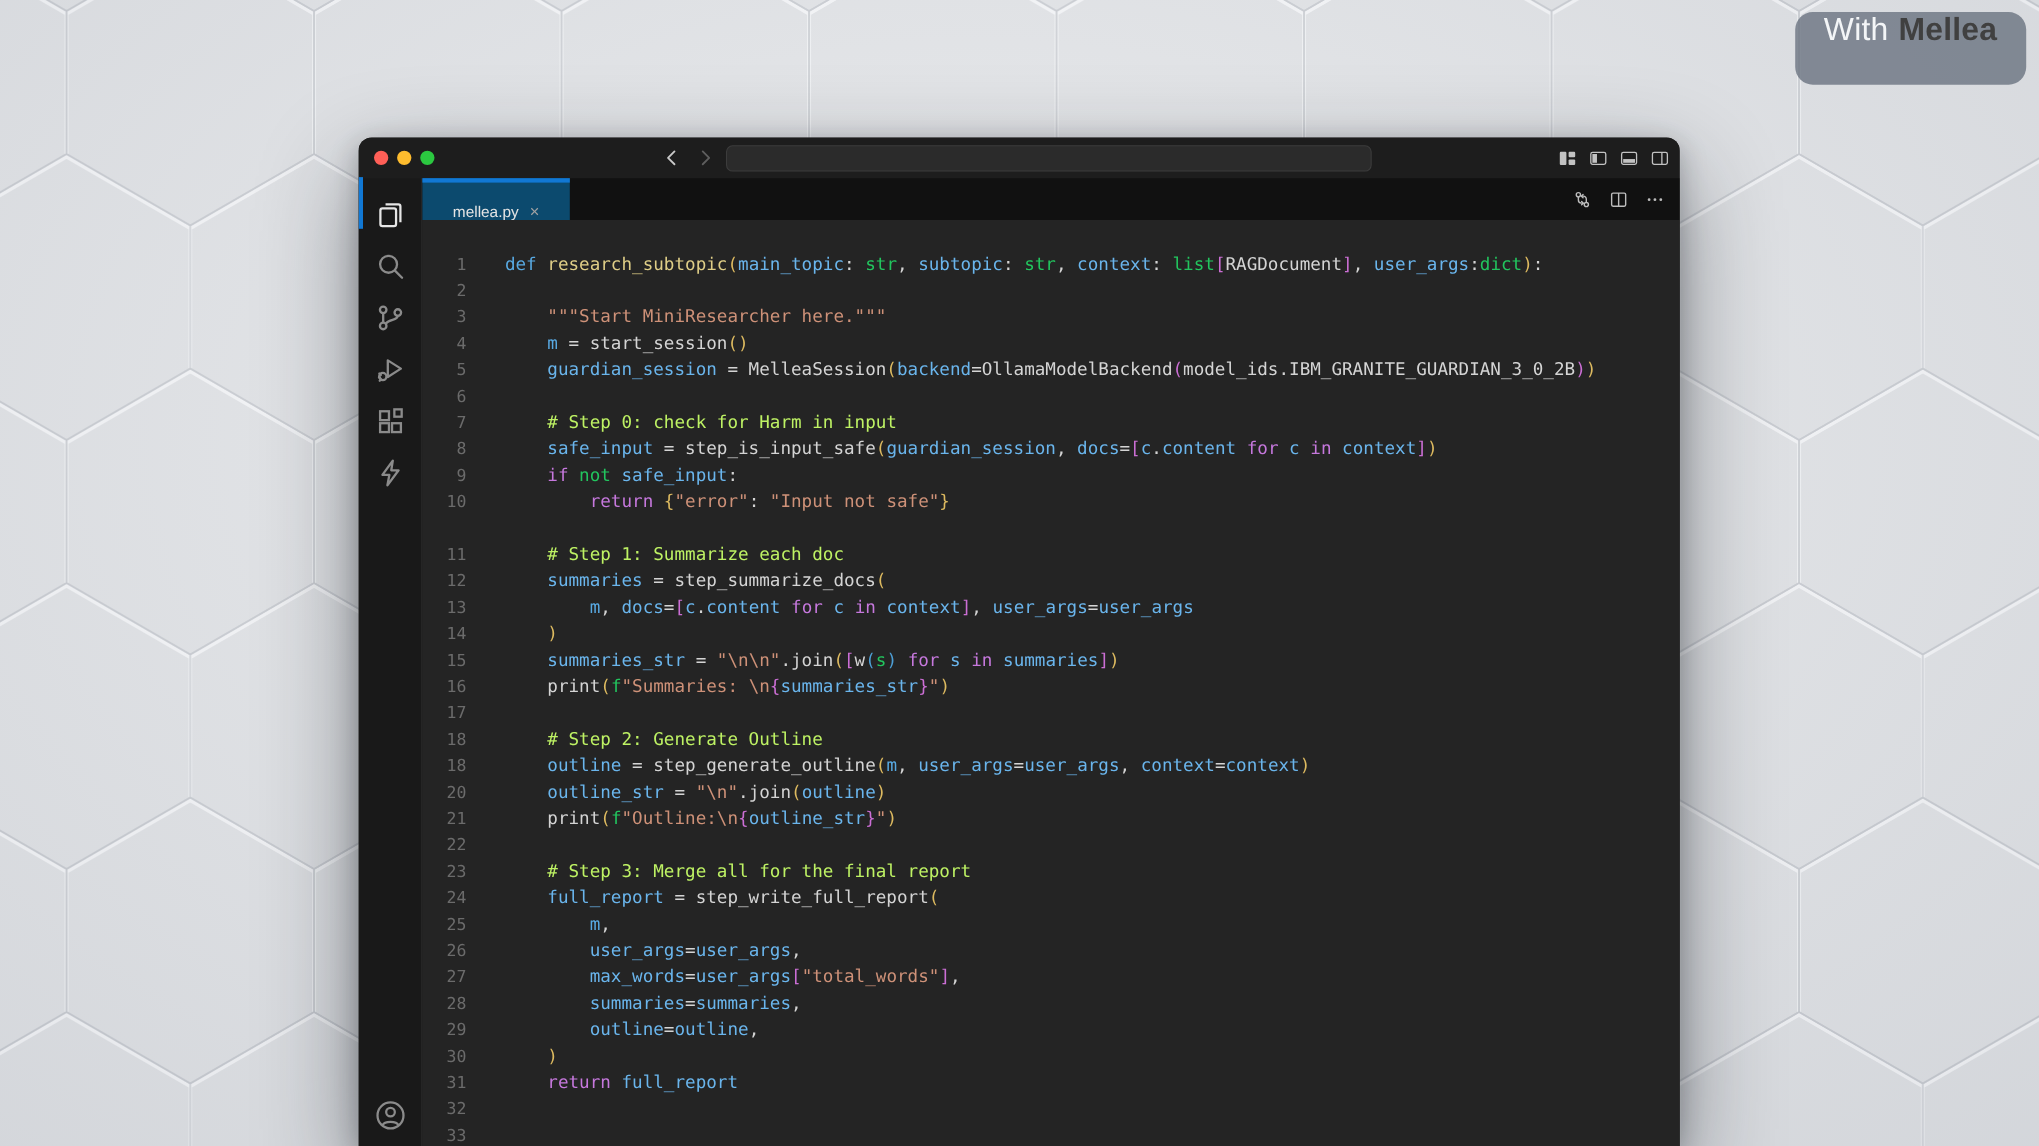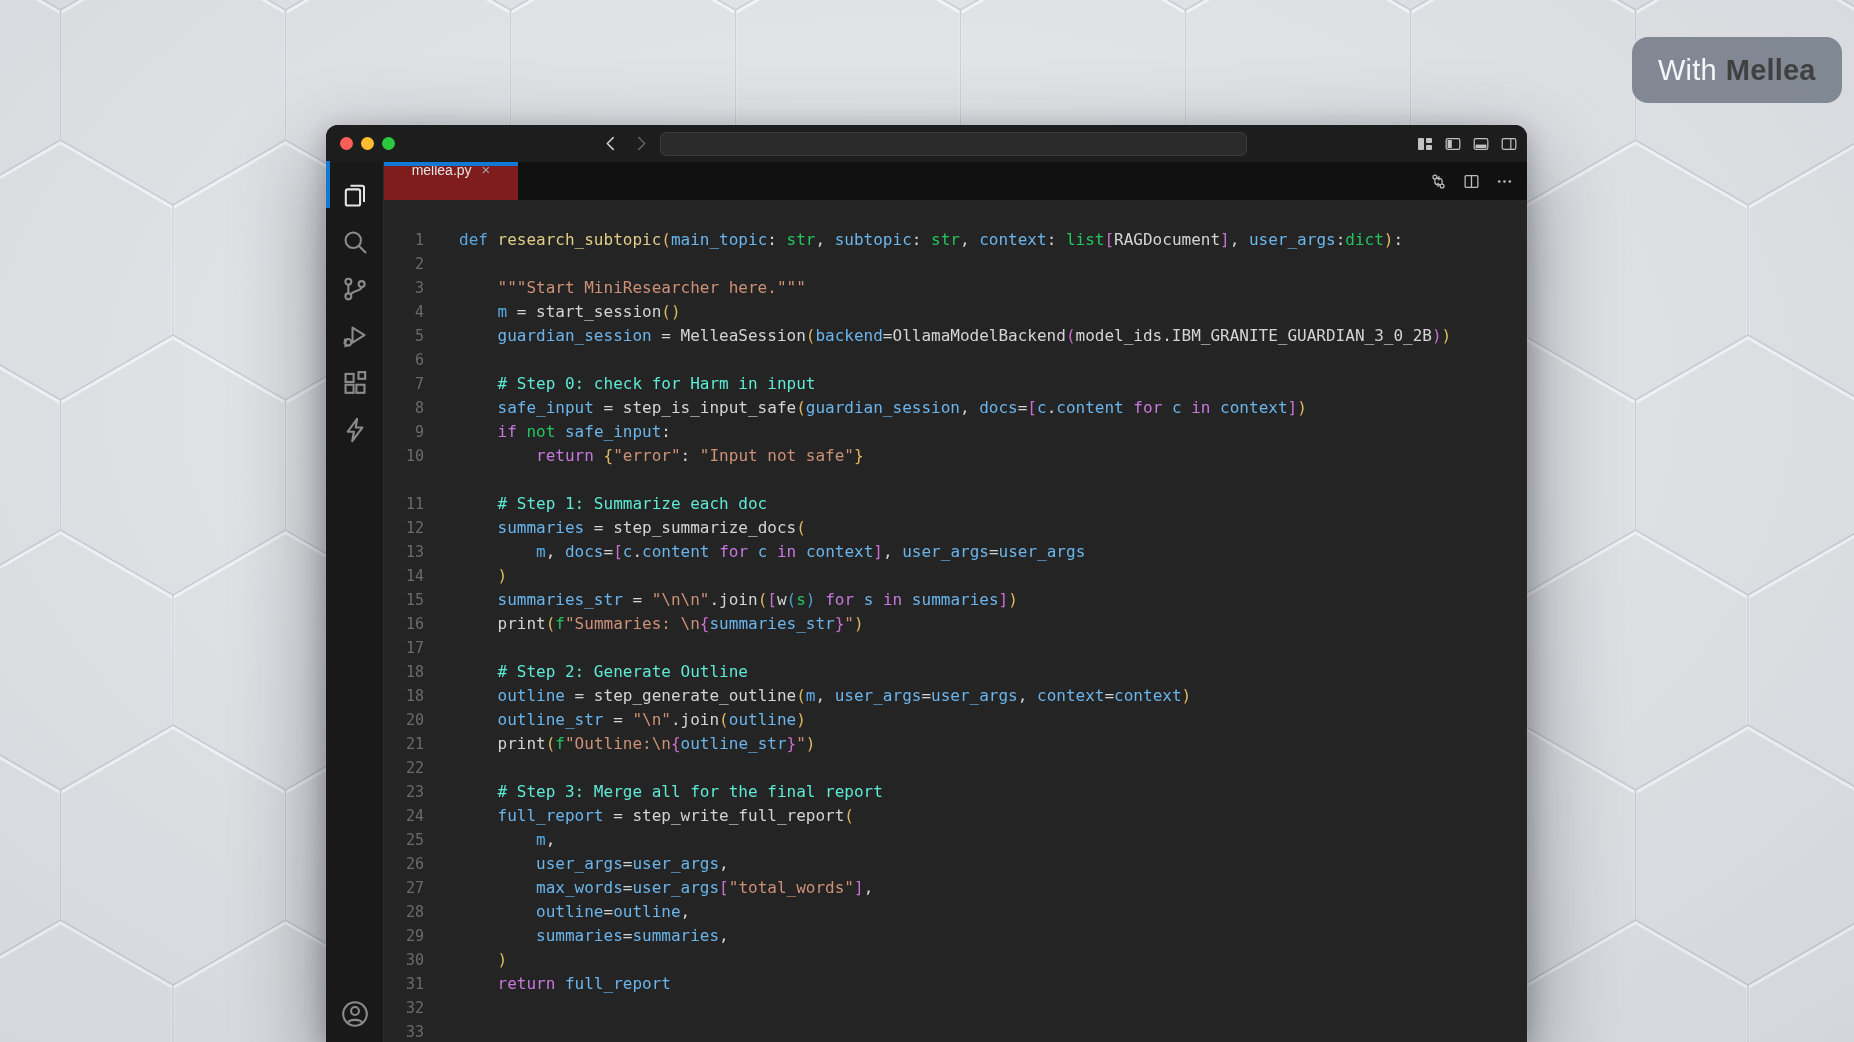--- a/index.html
+++ b/index.html
@@ -7,23 +7,23 @@
               font-family:"Liberation Sans", sans-serif; }
   .stage { position:relative; width:1854px; height:1042px; overflow:hidden; }
 
   
   .bg-hex { position:absolute; inset:0; }
   .bg-vignette { position:absolute; inset:0;
     background:radial-gradient(ellipse 1400px 900px at 48% 38%, rgba(255,255,255,0.30), rgba(163,168,178,0.22));
     pointer-events:none; }
 
   
-  .badge { position:absolute; left:1632px; top:37px; height:66px; min-width:202px;
+  .badge { position:absolute; left:1632px; top:11px; height:66px; min-width:202px;
     background:rgba(108,117,130,0.82); border-radius:16px;
-    display:flex; align-items:center; justify-content:center; padding:0 26px;
+    display:flex; align-items:flex-start; justify-content:center; padding:0 26px;
     font-size:29px; color:#f3f5f7; letter-spacing:0.2px; }
   .badge b { color:#404040; font-weight:700; margin-left:9px; }
 
   
   .window { position:absolute; left:326px; top:125px; width:1201px; height:917px;
     background:#242424; border-radius:12px 12px 0 0; overflow:hidden;
     box-shadow:0 34px 90px rgba(20,24,32,0.45), 0 6px 24px rgba(20,24,32,0.28);
     outline:1px solid rgba(255,255,255,0.06); }
 
   
@@ -47,21 +47,21 @@
     display:flex; flex-direction:column; align-items:center; padding-top:9px;
     border-right:1px solid #2b2b2b; }
   .abar-item { width:46px; height:47px; display:flex; align-items:center; justify-content:center; }
   .active-indicator { position:absolute; left:0; top:-1px; width:4px; height:47px; background:#1178d4; }
   .abar-account { position:absolute; bottom:13px; left:0; width:58px; display:flex; justify-content:center; }
 
   
   .editorcol { position:relative; flex:1; background:#242424; }
   .tabbar { position:absolute; top:0; left:0; right:0; height:38px; background:#111111;
     display:flex; align-items:stretch; }
-  .tab { position:relative; width:134px; background:#7f1d1d; display:flex; align-items:flex-start;
+  .tab { position:relative; width:134px; background:#0c4a6e; display:flex; align-items:flex-end;
     justify-content:center; gap:10px; color:#e4e4e4; font-size:14px; }
   .tab-progress { position:absolute; top:0; left:0; width:134px; height:4px; background:#1178d4; }
   .tab-close { color:#a3a3a3; font-size:15px; line-height:1; cursor:default; }
   .tab-actions { position:absolute; right:14px; top:0; height:38px; display:flex; align-items:center; gap:16px; }
 
   
   .code-wrap { position:absolute; top:38px; left:0; right:0; bottom:0; background:#242424;
     overflow:hidden; display:flex; padding-top:28px;
     font-family:"DejaVu Sans Mono", monospace; font-size:16px; }
   .gutter { width:58px; flex:none; text-align:right; padding-right:18px; color:#6b6b6b; font-size:15px; }
@@ -69,21 +69,21 @@
   .lines { flex:1; padding-left:17px; }
   .lines .cl { height:24px; line-height:24px; white-space:pre; color:#d4d4d4; }
 
   
   .tk-w   { color:#d4d4d4; }
   .tk-df  { color:#58a9e2; }
   .tk-var { color:#6ab5ec; }
   .tk-fn  { color:#dfce87; }
   .tk-typ { color:#22c55e; }
   .tk-str { color:#ce9178; }
-  .tk-com { color:#5eead4; }
+  .tk-com { color:#bef264; }
   .tk-mag { color:#c678dd; }
   .tk-b1  { color:#ddba60; }
   .tk-b2  { color:#cb6ed4; }
   .tk-b3  { color:#4d9fd6; }
 
   svg { display:block; }
 </style>
 </head>
 <body>
 <div class="stage">
@@ -328,22 +328,22 @@
               <div class="cl"><span class="tk-com">    # Step 2: Generate Outline</span></div>
               <div class="cl"><span class="tk-w">    </span><span class="tk-var">outline</span><span class="tk-w"> = step_generate_outline</span><span class="tk-b1">(</span><span class="tk-df">m</span><span class="tk-w">, </span><span class="tk-var">user_args</span><span class="tk-w">=</span><span class="tk-var">user_args</span><span class="tk-w">, </span><span class="tk-var">context</span><span class="tk-w">=</span><span class="tk-var">context</span><span class="tk-b1">)</span></div>
               <div class="cl"><span class="tk-w">    </span><span class="tk-var">outline_str</span><span class="tk-w"> = </span><span class="tk-str">"\n"</span><span class="tk-w">.join</span><span class="tk-b1">(</span><span class="tk-var">outline</span><span class="tk-b1">)</span></div>
               <div class="cl"><span class="tk-w">    print</span><span class="tk-b1">(</span><span class="tk-typ">f</span><span class="tk-str">"Outline:\n</span><span class="tk-b2">{</span><span class="tk-var">outline_str</span><span class="tk-b2">}</span><span class="tk-str">"</span><span class="tk-b1">)</span></div>
               <div class="cl"></div>
               <div class="cl"><span class="tk-com">    # Step 3: Merge all for the final report</span></div>
               <div class="cl"><span class="tk-w">    </span><span class="tk-var">full_report</span><span class="tk-w"> = step_write_full_report</span><span class="tk-b1">(</span></div>
               <div class="cl"><span class="tk-w">        </span><span class="tk-df">m</span><span class="tk-w">,</span></div>
               <div class="cl"><span class="tk-w">        </span><span class="tk-var">user_args</span><span class="tk-w">=</span><span class="tk-var">user_args</span><span class="tk-w">,</span></div>
               <div class="cl"><span class="tk-w">        </span><span class="tk-var">max_words</span><span class="tk-w">=</span><span class="tk-var">user_args</span><span class="tk-b2">[</span><span class="tk-str">"total_words"</span><span class="tk-b2">]</span><span class="tk-w">,</span></div>
+              <div class="cl"><span class="tk-w">        </span><span class="tk-var">summaries</span><span class="tk-w">=</span><span class="tk-var">summaries</span><span class="tk-w">,</span></div>
               <div class="cl"><span class="tk-w">        </span><span class="tk-var">outline</span><span class="tk-w">=</span><span class="tk-var">outline</span><span class="tk-w">,</span></div>
-              <div class="cl"><span class="tk-w">        </span><span class="tk-var">summaries</span><span class="tk-w">=</span><span class="tk-var">summaries</span><span class="tk-w">,</span></div>
               <div class="cl"><span class="tk-w">    </span><span class="tk-b1">)</span></div>
               <div class="cl"><span class="tk-w">    </span><span class="tk-mag">return</span><span class="tk-w"> </span><span class="tk-var">full_report</span></div>
               <div class="cl"></div>
               <div class="cl"></div>
             </div>
         </div>
       </div>
     </div>
   </div>
 

